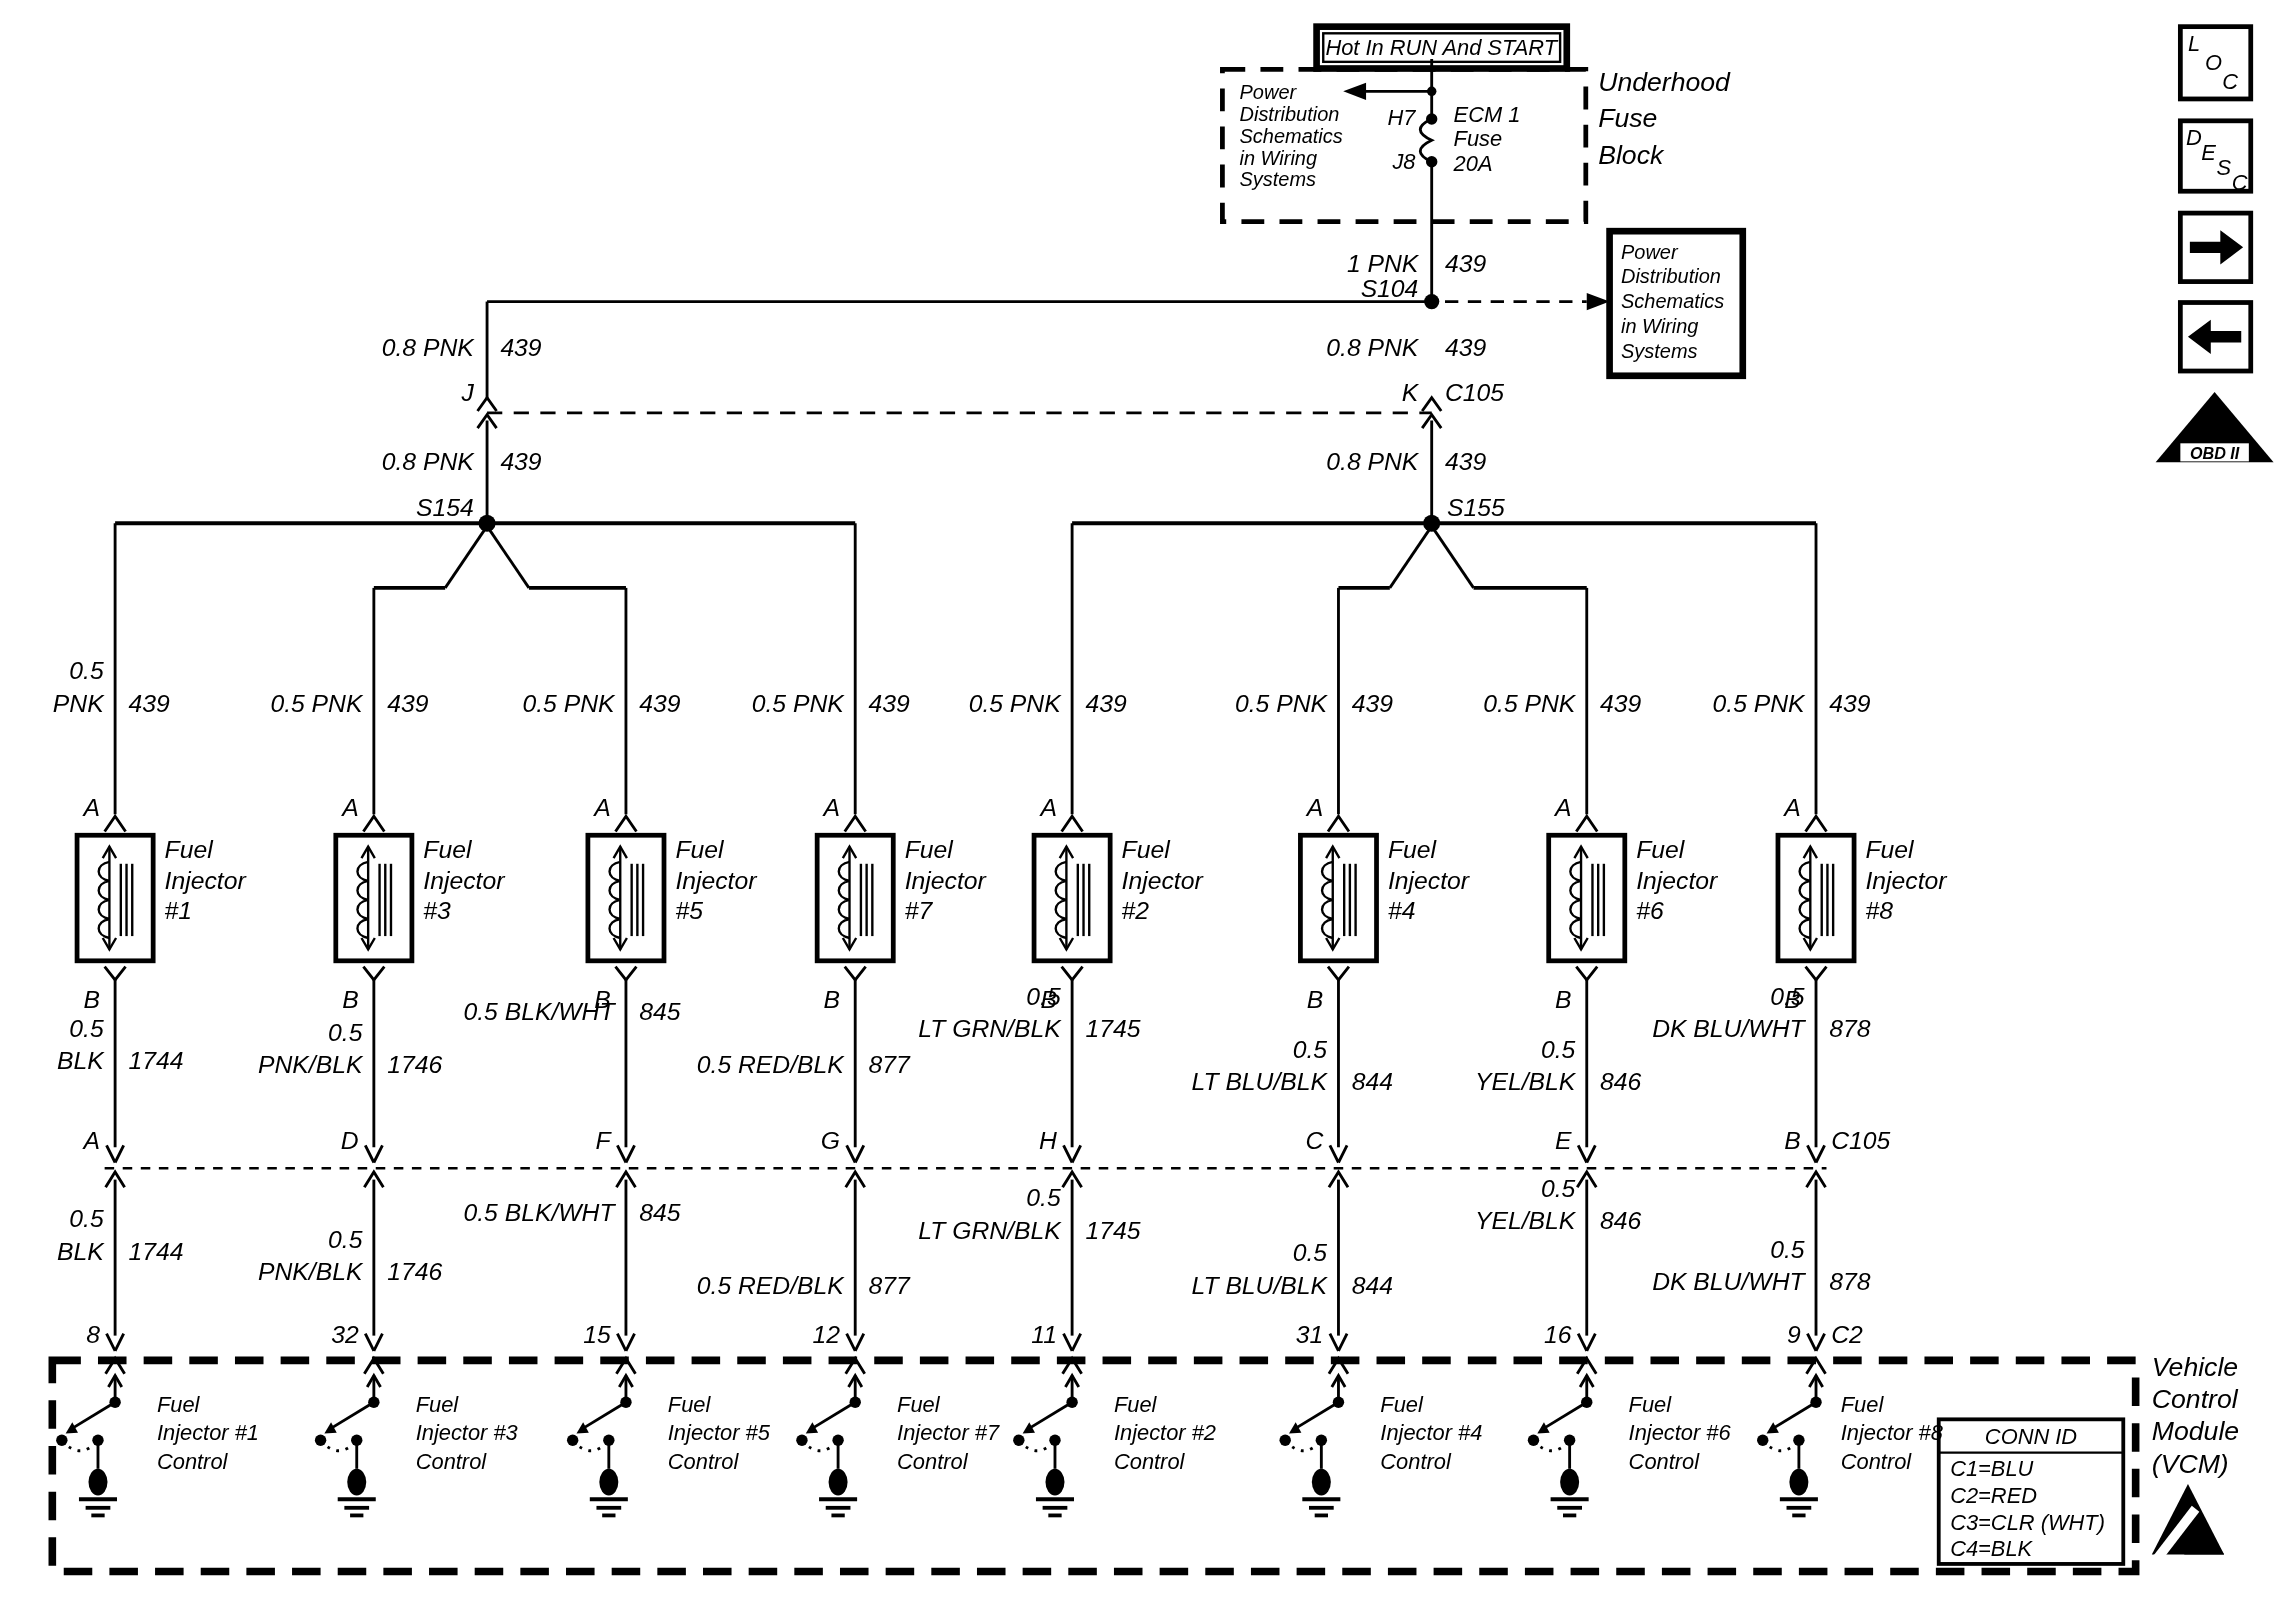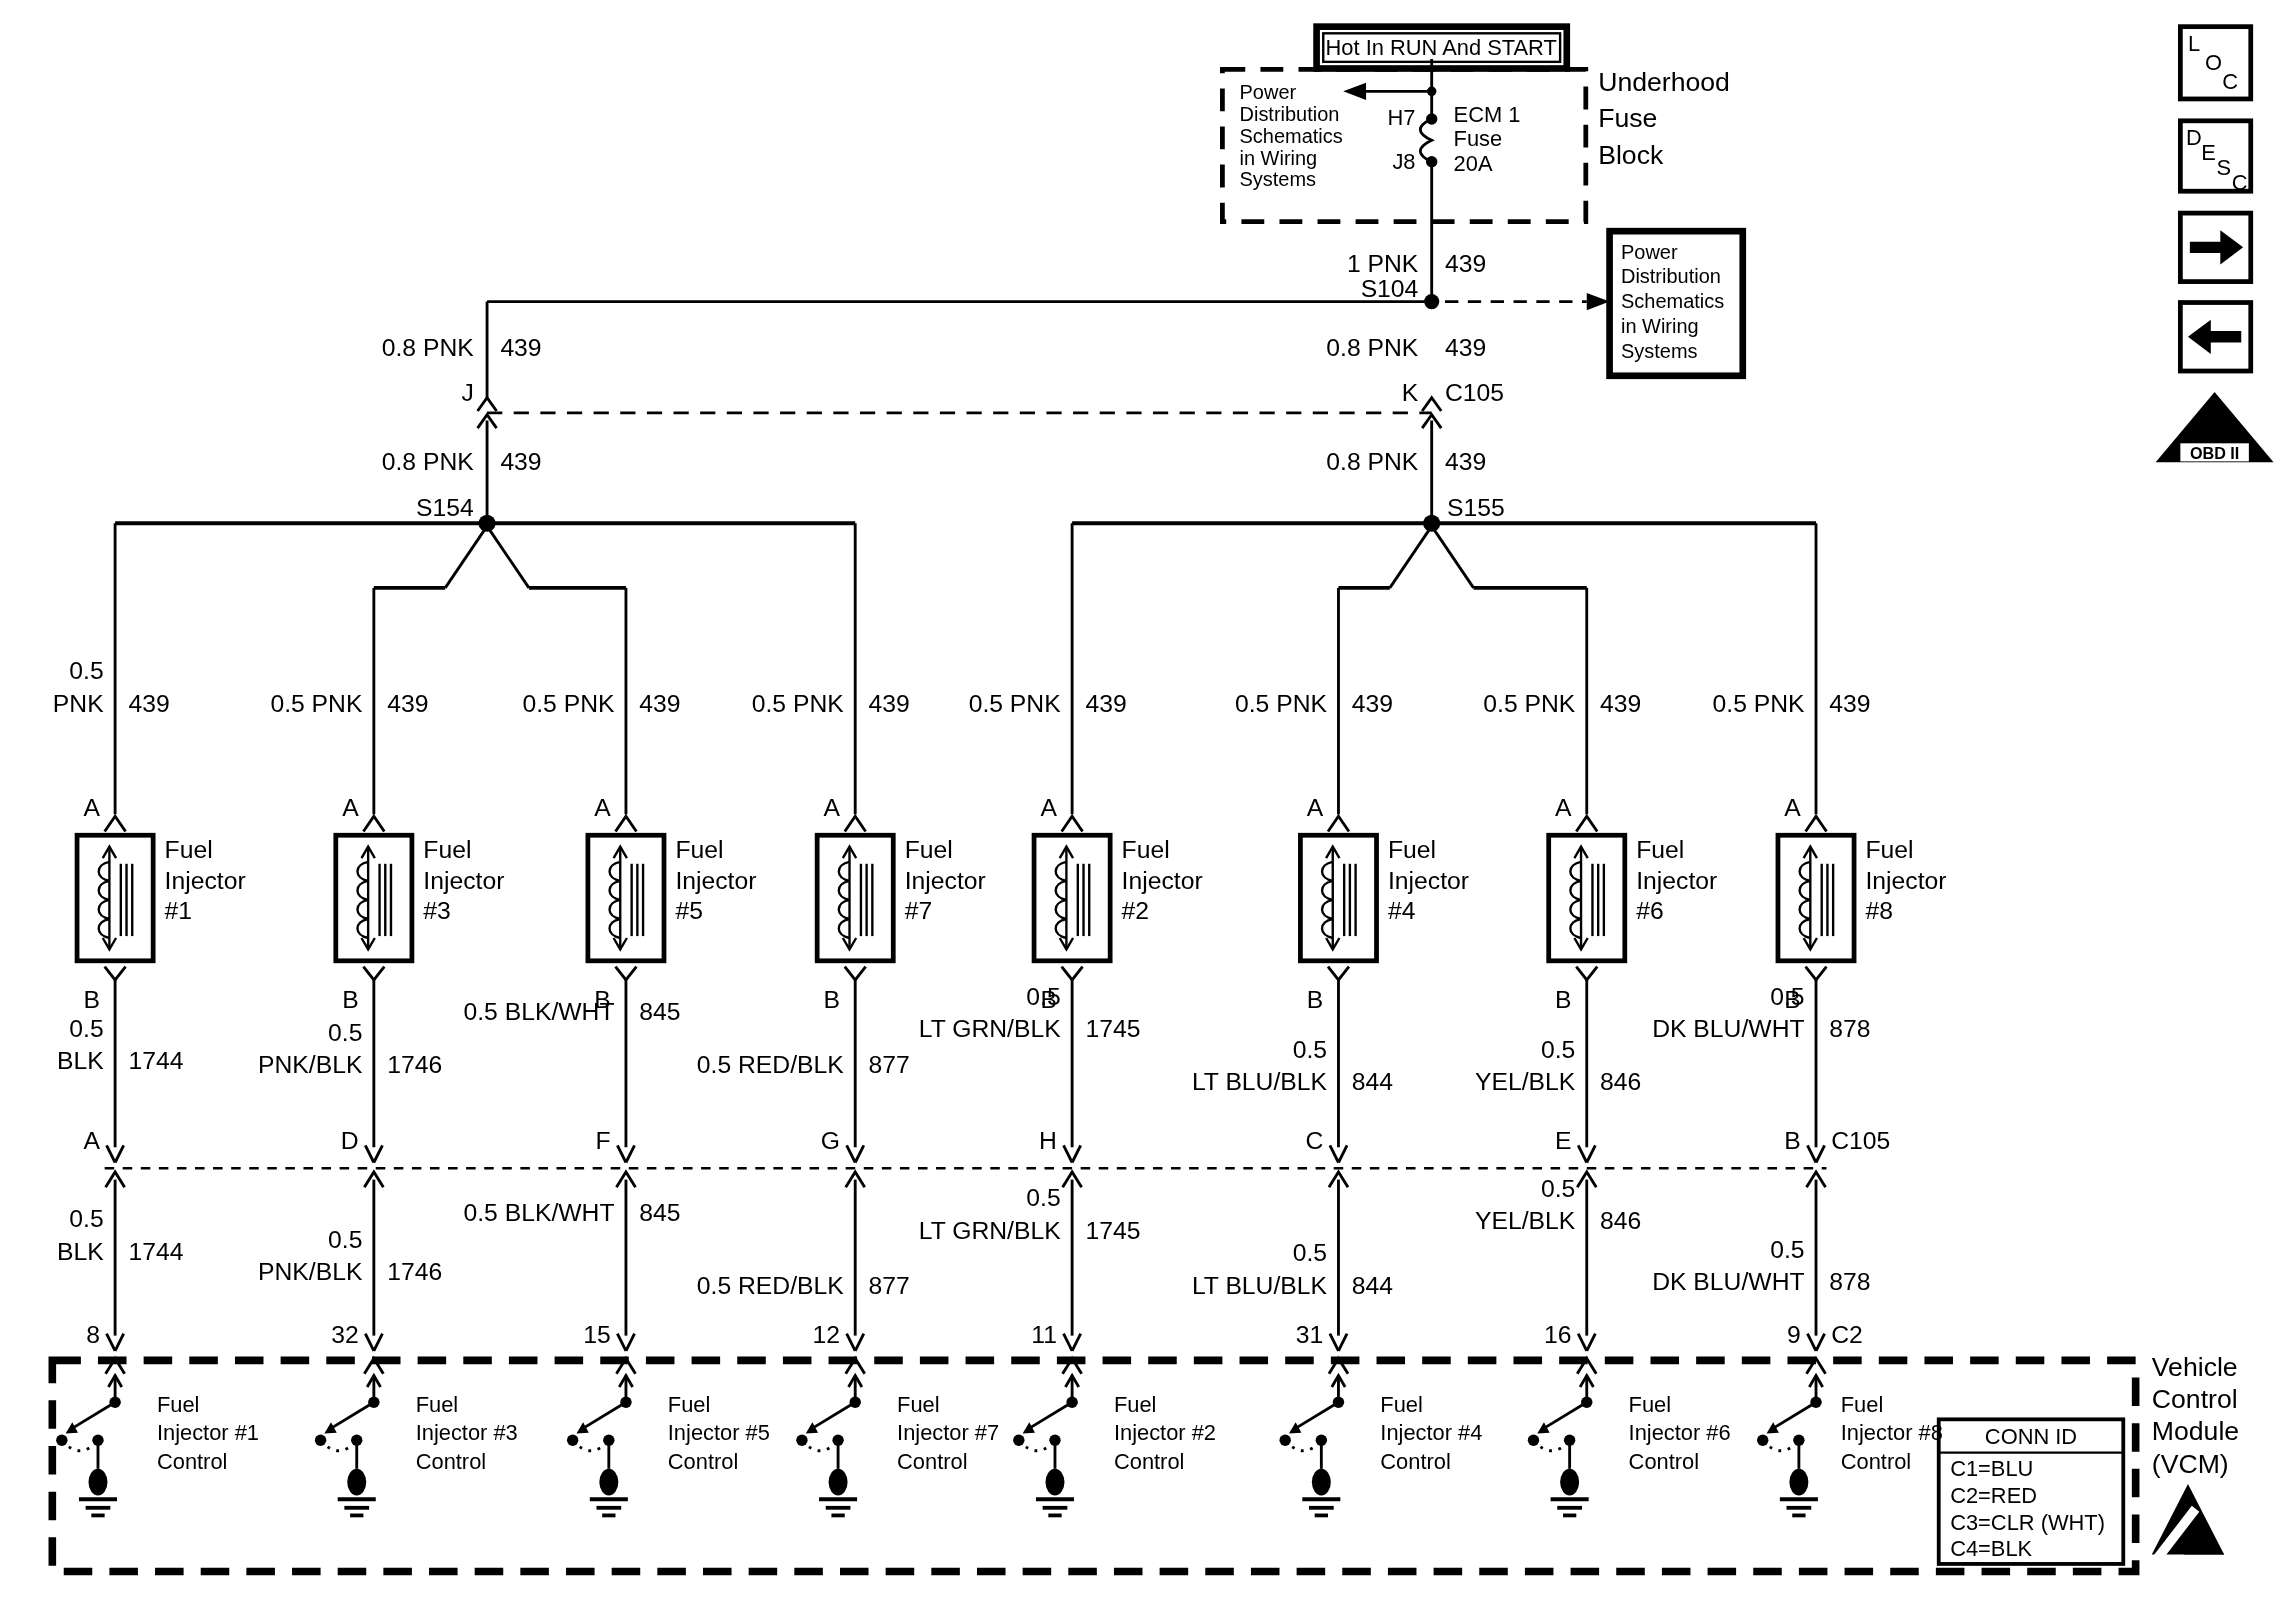--- a/index.html
+++ b/index.html
@@ -1,16 +1,16 @@
 <!DOCTYPE html>
 <html style="font-size:15px"><head>
 <meta charset="utf-8">
 <style>
   html,body{margin:0;padding:0;background:#fff;}
-  .page{position:relative;width:1970px;height:1602px;background:#ffffff;font-family:"Liberation Sans",sans-serif;}
+  .page{position:relative;width:1970px;height:1602px;background:#ffffff;font-family:"Liberation Sans",sans-serif;font-style:italic;}
   svg{display:block}
   text{font-family:"Liberation Sans",sans-serif;fill:#000;font-size:26px;}
   .sm{font-size:21px;}
   .md{font-size:23px;}
   .lg{font-size:28px;}
   .ra{text-anchor:end;}
   .ctr{text-anchor:middle;}
   .w{stroke:#000;stroke-width:3;fill:none;}
   .w2{stroke:#000;stroke-width:2.5;fill:none;}
   .w4{stroke:#000;stroke-width:4;fill:none;}

